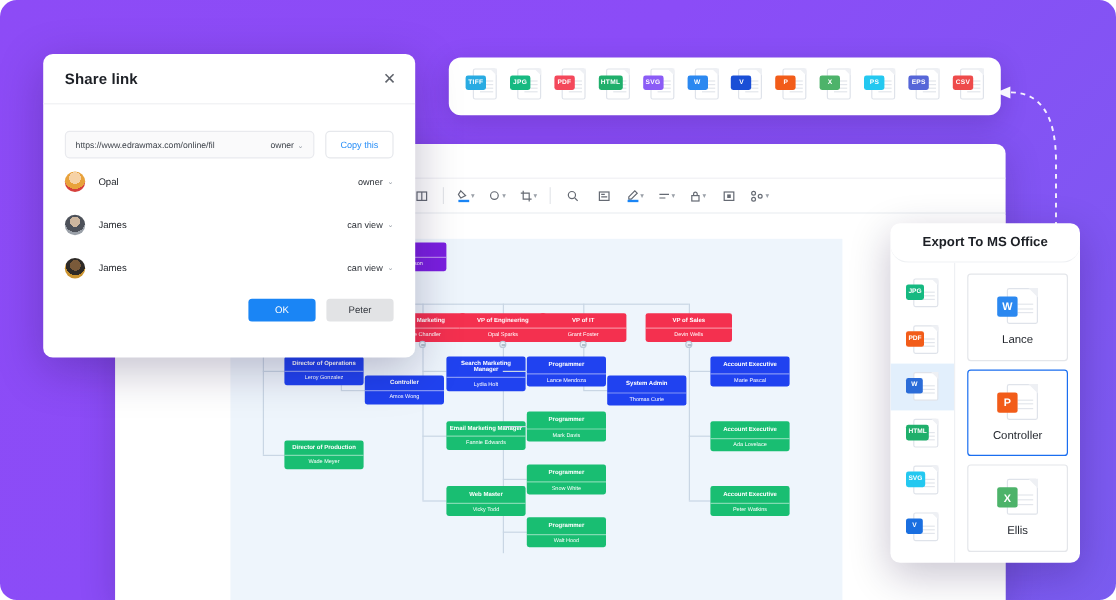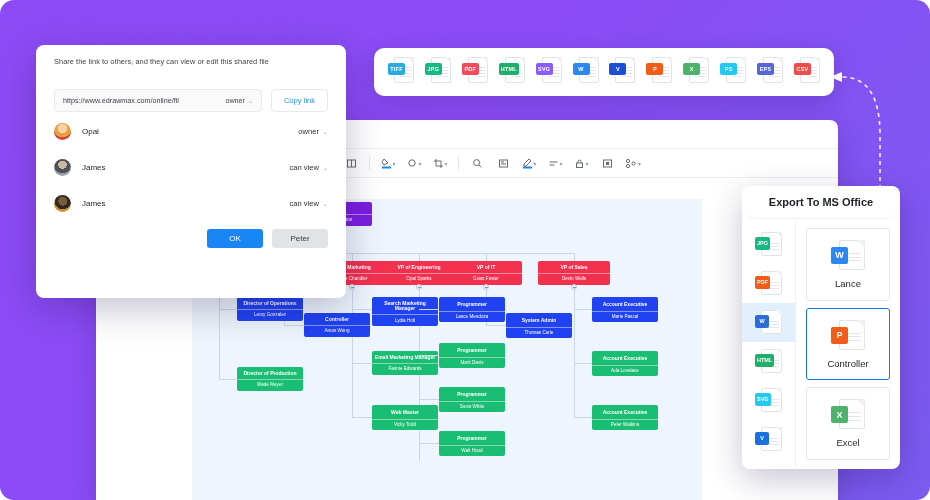--- a/index.html
+++ b/index.html
@@ -103,21 +103,21 @@
     overflow: hidden;
   }
   .sd-head {
     height: 42px; display: flex; align-items: center; justify-content: space-between;
     padding: 0 16px 0 18px; border-bottom: 1px solid #eff0f3;
   }
   .sd-title { font-size: 12.5px; font-weight: 700; color: #1d2026; letter-spacing: .1px; }
   .sd-close { color: #5f636b; font-size: 13px; line-height: 1; cursor: pointer; }
   .sd-body { padding: 12px 18px 0; }
   .sd-desc { font-size: 7.4px; color: #3e434b; letter-spacing: .05px; }
-  .sd-linkrow { display: flex; align-items: flex-end; gap: 9px; margin-top: 23px; }
+  .sd-linkrow { display: flex; align-items: flex-end; gap: 9px; margin-top: 10px; }
   .sd-input {
     flex: 1 1 auto; height: 23px; background: #fafafb; border: 1px solid #e9eaee; border-radius: 4px;
     display: flex; align-items: center; padding: 0 8px; gap: 6px; justify-content: space-between;
   }
   .sd-url { font-size: 7.2px; color: #3d424a; white-space: nowrap; overflow: hidden; }
   .sd-perm { font-size: 7.2px; color: #3d424a; display: flex; align-items: center; gap: 3px; white-space: nowrap; }
   .sd-copy {
     width: 57px; height: 23px; border: 1px solid #e6e8ec; border-radius: 4px; background: #fff;
     color: #2a8ff7; font-size: 7.6px; display: flex; align-items: center; justify-content: center; cursor: pointer;
   }
@@ -583,31 +583,34 @@
         <span class="tag" style="background:#EE4B4B">CSV</span>
       </div>
     </div>
 
   <svg class="connector" viewBox="0 0 110 400">
     <path d="M60 390 L60 80 Q60 22 22 22" fill="none" stroke="#ffffff" stroke-width="1.6" stroke-dasharray="4 4" opacity="0.92"></path>
     <path d="M10 22 L22 17 L22 27 Z" fill="#ffffff" opacity="0.95"></path>
   </svg>
 
   <div class="share-dialog">
+    <div class="sd-head">
+      <span class="sd-title">Share link</span>
+      <span class="sd-close">✕</span>
+    </div>
     <div class="sd-body">
-      <div class="sd-desc">Share the link to others, and they can view or edit this shared file</div>
       <div class="sd-linkrow">
         <div class="sd-input">
           <span class="sd-url">https://www.edrawmax.com/online/fil</span>
           <span class="sd-perm">
             <span>owner</span>
             <span class="chev">⌄</span>
           </span>
         </div>
-        <div class="sd-copy">Copy link</div>
+        <div class="sd-copy">Copy this</div>
       </div>
 
       <div class="sd-person">
         <span class="avatar" style="background:radial-gradient(circle at 50% 32%, #f6d2a6 0 34%, #e8a23b 34% 62%, #d6403c 62% 100%);"></span>
         <span class="av-name">Opal</span>
         <span class="av-role">
           <span>owner</span>
           <span class="chev">⌄</span>
         </span>
       </div>
@@ -737,19 +740,19 @@
           <div class="ep-card">
             <span class="bigicon">
               <span class="page"></span>
               <span class="lines">
                 <i></i>
                 <i></i>
                 <i></i>
               </span>
               <span class="tag" style="background:#4DB36A">X</span>
             </span>
-            <span class="ep-card-label">Excel</span>
+            <span class="ep-card-label">Ellis</span>
           </div>
         </div>
     </div>
   </div>
 
 </div>
 
 </body></html>

